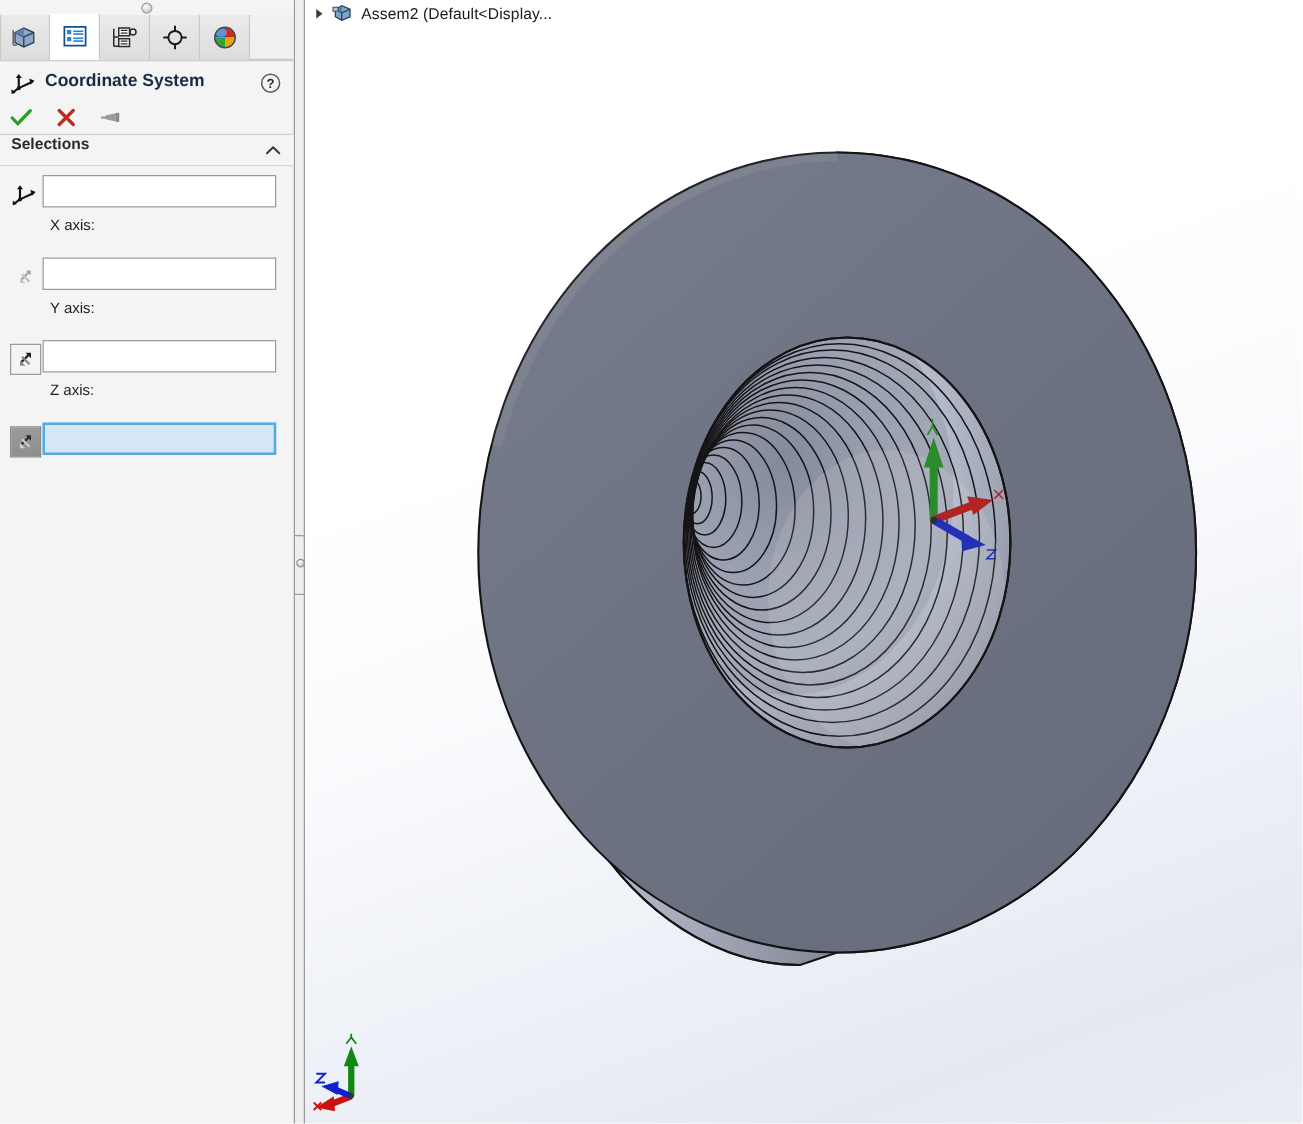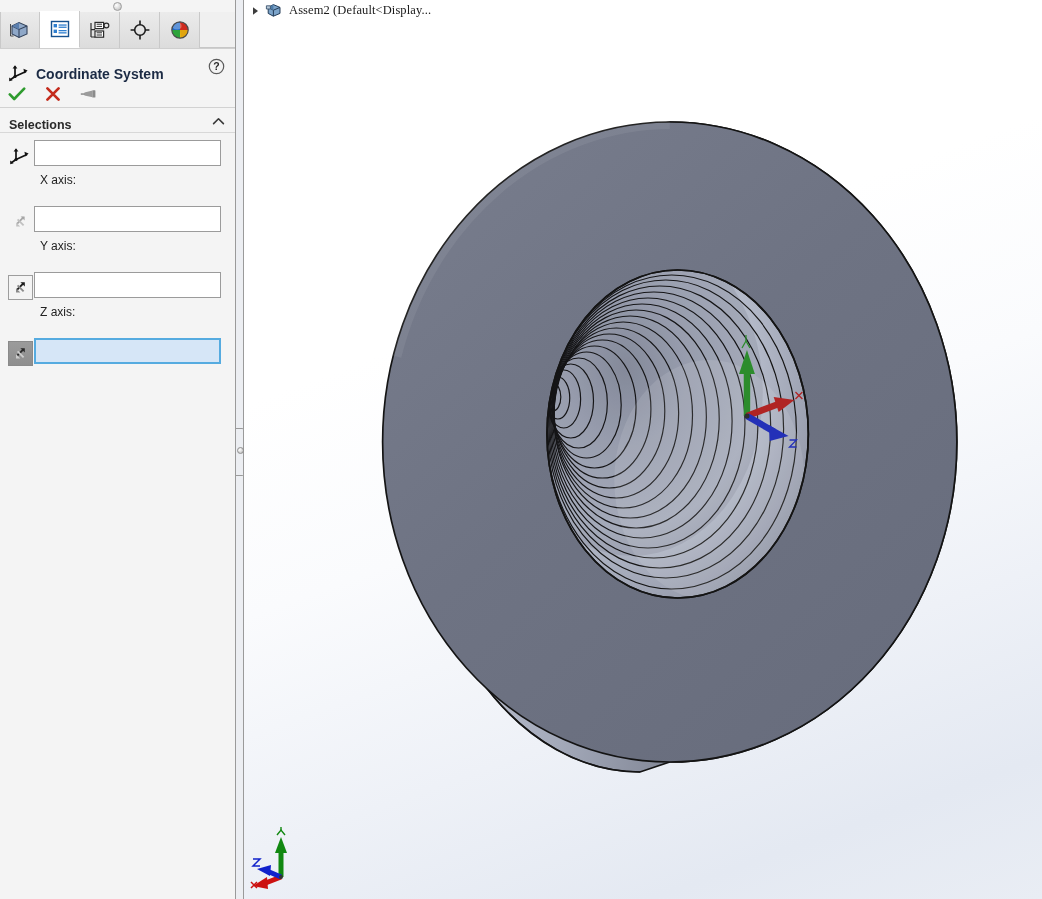--- a/index.html
+++ b/index.html
@@ -74,21 +74,21 @@
   .tab.active {
     background: #ffffff;
     border-bottom: 1px solid #ffffff;
     height: 37px;
   }
   .tab svg { display: block; }
 
   
   .pm-title-row {
     height: 26px;
-    display: flex; align-items: flex-end;
+    display: flex; align-items: flex-start;
     padding: 0 8px 0 8px;
     margin-top: 7px;
     position: relative;
   }
   .pm-title-icon { width: 22px; height: 20px; margin-right: 6px; flex: 0 0 22px; }
   .pm-title-text {
     font-size: 14px;
     font-weight: bold;
     color: #1b2a44;
     letter-spacing: 0px;
@@ -108,21 +108,21 @@
     gap: 16px;
     border-bottom: 1px solid #d2d2d2;
     padding-bottom: 2px;
   }
   .pm-act { width: 20px; height: 20px; cursor: pointer;
             display:flex; align-items:center; justify-content:center; }
 
   
   .group-header {
     height: 25px;
-    display: flex; align-items: flex-end;
+    display: flex; align-items: flex-start;
     padding: 0 9px 0 9px;
     border-bottom: 1px solid #d8d8d8;
     background: #f4f4f4;
     position: relative;
     cursor: pointer;
   }
   .group-header-text {
     font-size: 12.5px;
     font-weight: bold;
     color: #2a2a2a;
@@ -219,21 +219,20 @@
     height: 899px;
     overflow: hidden;
     background:
       linear-gradient(160deg,
         #ffffff 0%,
         #ffffff 34%,
         #fafbfd 52%,
         #eef1f7 72%,
         #e4e9f2 88%,
         #e9edf4 100%);
-    font-family: Liberation Serif, serif;
   }
 
   
   .vp-tree {
     position: absolute;
     left: 5px; top: 2px;
     display: flex; align-items: center;
     font-size: 12.5px;
     color: #1a1a1a;
     white-space: nowrap;

